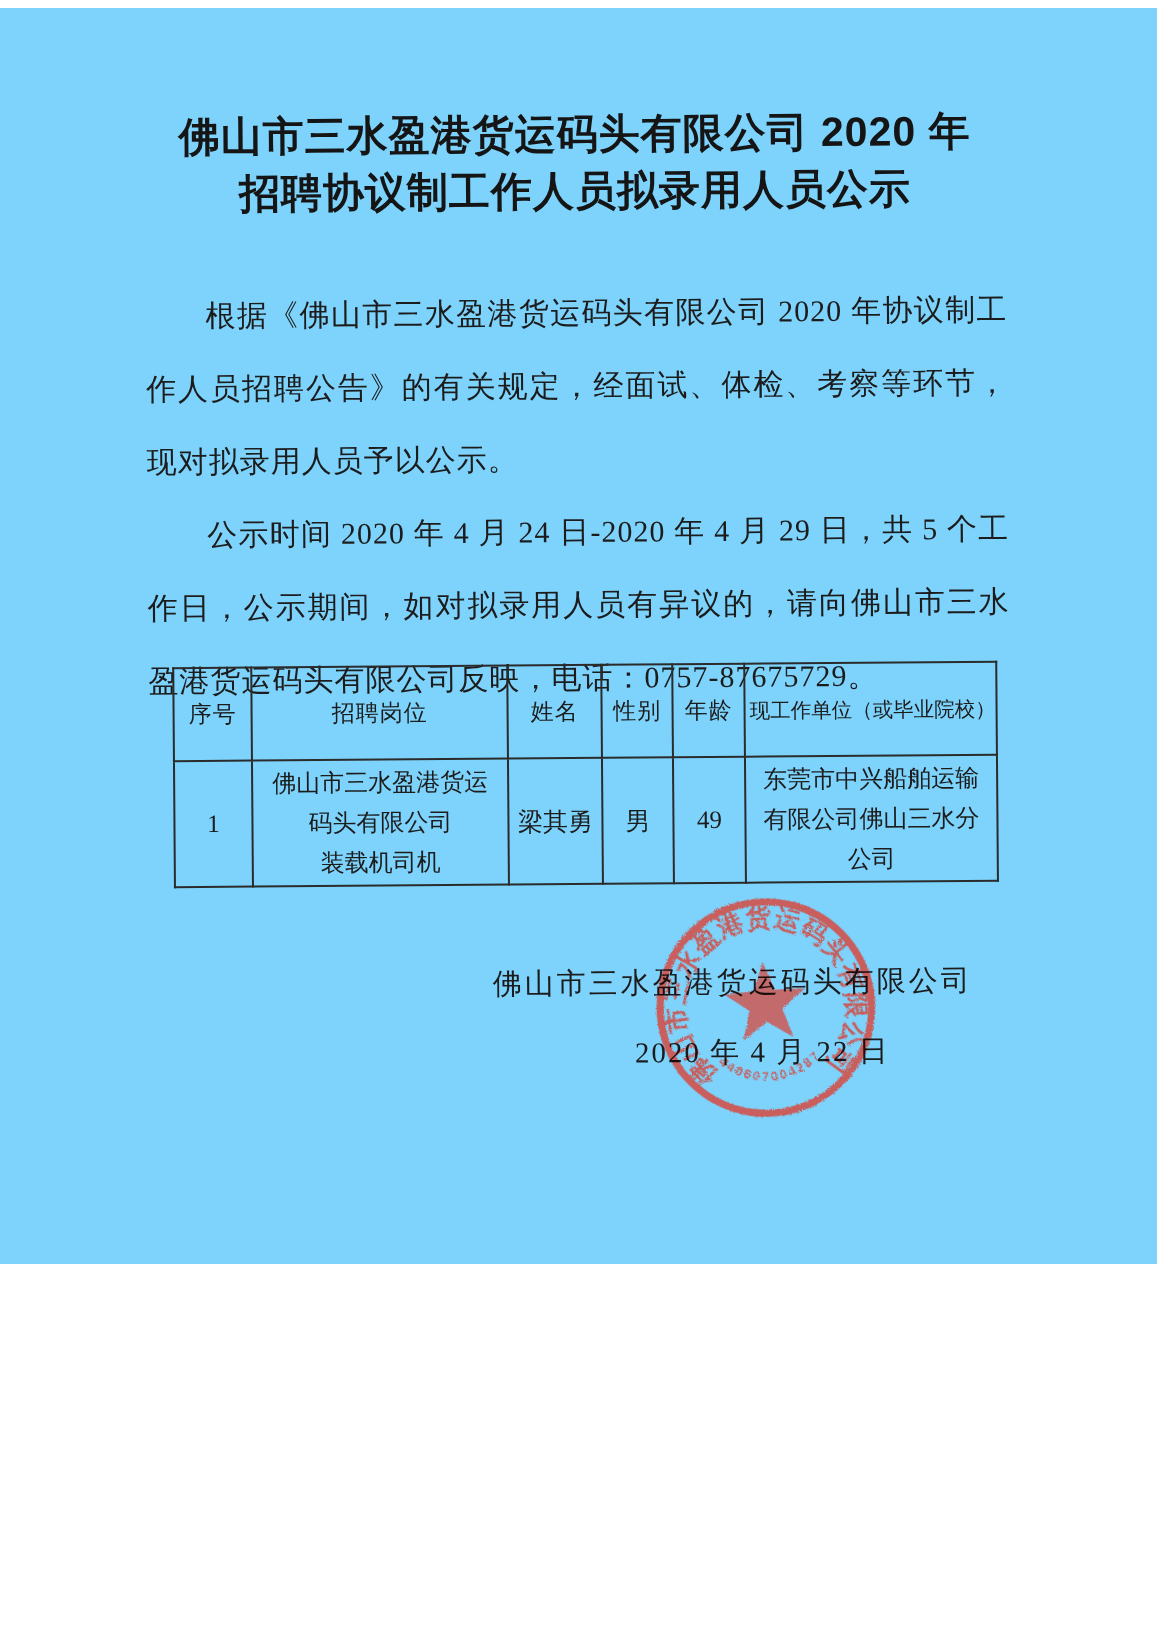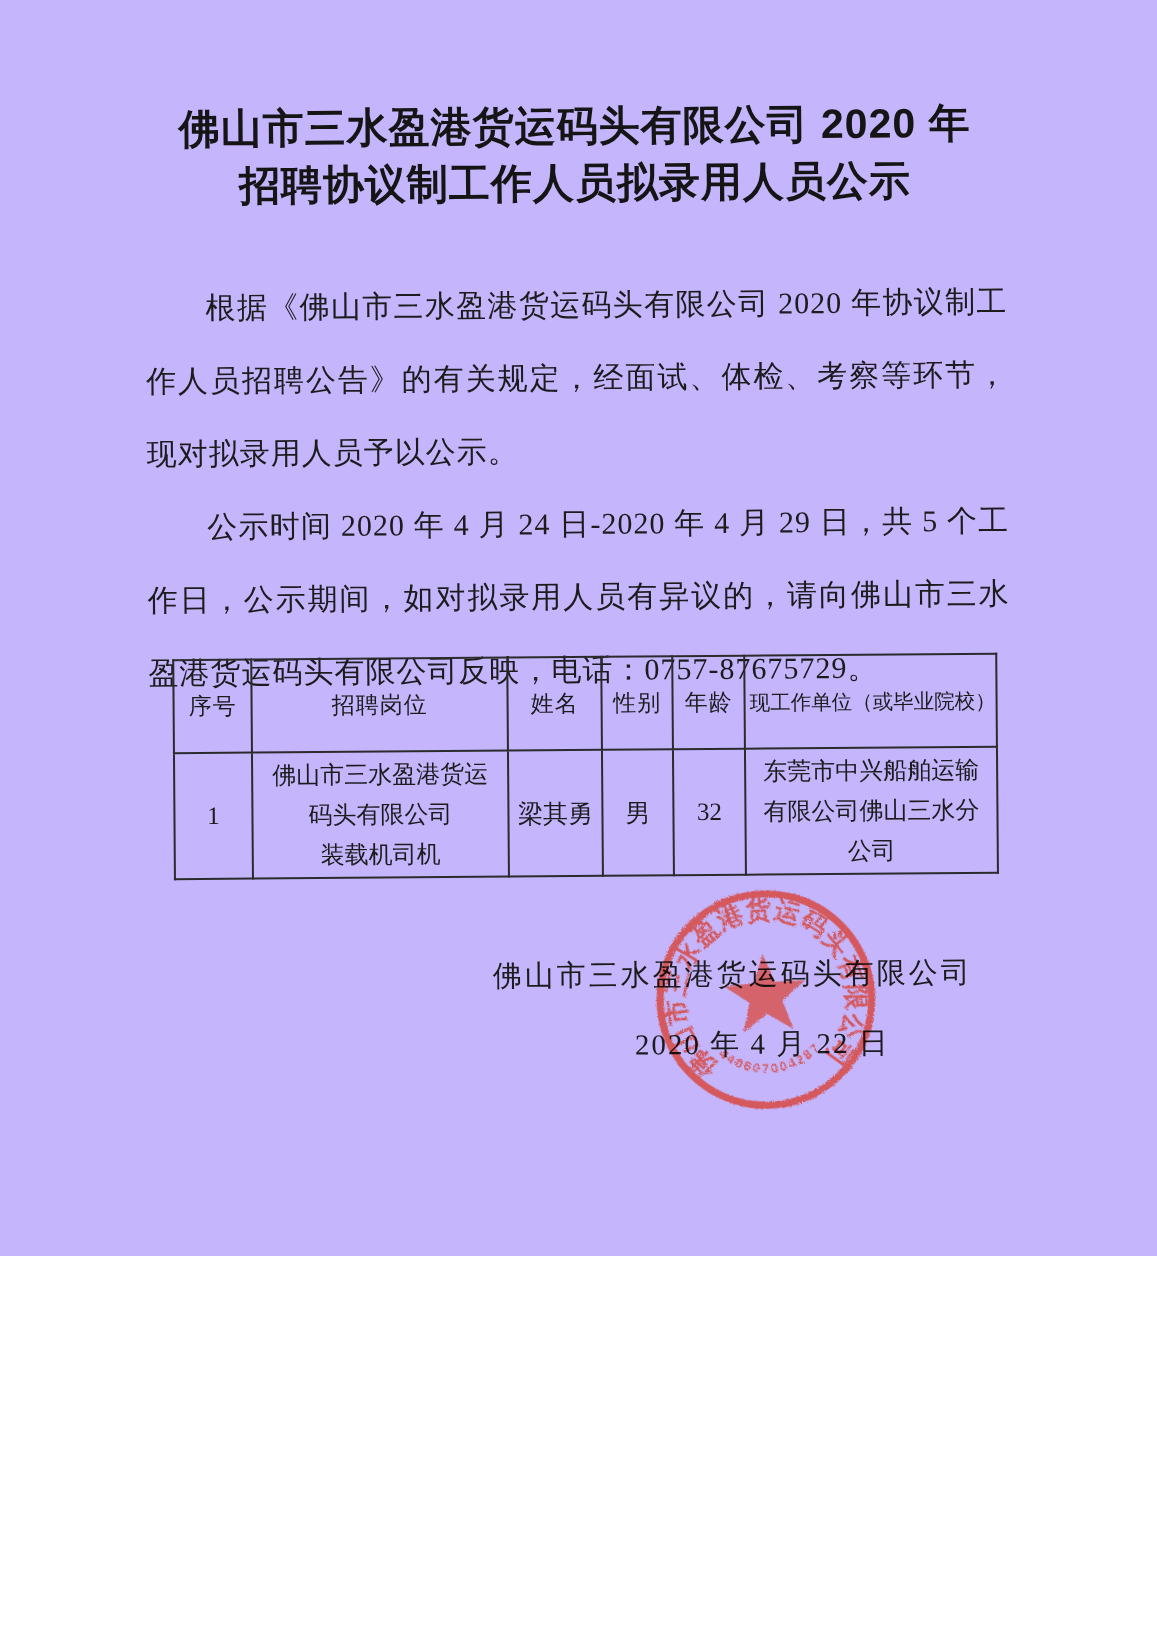--- a/index.html
+++ b/index.html
@@ -1,18 +1,18 @@
 <!DOCTYPE html>
 <html lang="zh"><head>
 <meta charset="utf-8">
 <style>
   html,body{margin:0;padding:0;background:#ffffff;}
   .page{
-    position:relative;width:1157px;height:1256px;background:#c4b5fd;
-    overflow:hidden;font-family:"Liberation Serif",serif;color:#1d1d1d;
+    position:relative;width:1157px;height:1256px;background:#7dd3fc;
+    overflow:hidden;font-family:"Liberation Serif",serif;color:#1d1d1d;margin-top:8px;
   }
   .rot{position:absolute;inset:0;transform:rotate(-0.45deg);transform-origin:50% 50%;}
 
   .title{
     position:absolute;top:98px;left:0;width:100%;text-align:center;
     font-family:"Liberation Sans",sans-serif;font-weight:700;color:#151515;
     font-size:41px;line-height:57px;letter-spacing:1px;
   }
 
   .body-text{
@@ -88,21 +88,21 @@
         </tr>
       </thead>
       <tbody>
         <tr>
           <td>1</td>
           <td class="cell-multiline">佛山市三水盈港货运
 码头有限公司
 装载机司机</td>
           <td>梁其勇</td>
           <td>男</td>
-          <td>32</td>
+          <td>49</td>
           <td class="cell-multiline">东莞市中兴船舶运输
 有限公司佛山三水分
 公司</td>
         </tr>
       </tbody>
     </table>
 
     <div class="signature">
       <div class="sig-company">佛山市三水盈港货运码头有限公司</div>
       <div class="sig-date">2020 年 4 月 22 日</div>

